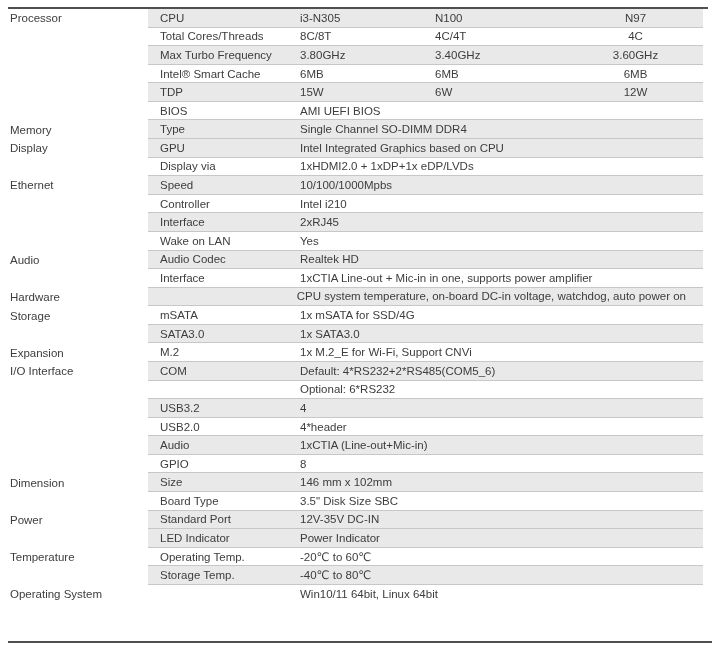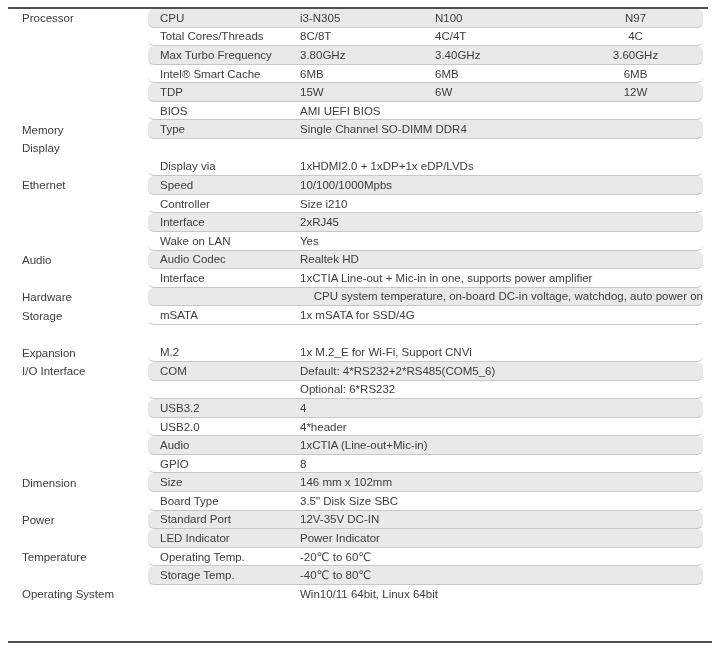--- a/index.html
+++ b/index.html
@@ -39,36 +39,35 @@
     width: 716px;
   }
   .trow {
     display: flex;
     height: 18.59px;
     box-sizing: border-box;
   }
   .cat {
     width: 148px;
     box-sizing: border-box;
-    padding-left: 22px;
+    padding-left: 10px;
     display: flex;
     align-items: center;
     background: #ffffff;
     white-space: nowrap;
   }
   .spec {
     width: 555px;
     box-sizing: border-box;
     display: flex;
     align-items: center;
     border-bottom: 1px solid var(--separator, #c7c7c7);
     background: #ffffff;
     white-space: nowrap;
     overflow: visible;
-    border-radius: 6px;
   }
   .trow.shaded .spec {
     background: var(--row-shade, #e9e9e9);
   }
   .trow.last .spec {
     border-bottom: none;
   }
   .label {
     width: 152px;
     box-sizing: border-box;
@@ -83,21 +82,21 @@
   }
   .val.c0 { width: 135px; }
   .val.c1 { width: 145px; }
   .val.c2 { width: 111px; text-align: center; }
   .val.single { width: 403px; }
   .spec.span-right {
     justify-content: flex-end;
   }
   .spec.span-right .val {
     width: auto;
-    padding-right: 0;
+    padding-right: 17px;
     text-align: right;
   }
 </style>
 </head>
 <body style="--row-shade: #e9e9e9; --separator: #c7c7c7; --border-dark: #4f4f4f; --text-color: #3d3d3d;">
 
 <div class="top-border"></div>
 
 <div class="spec-table" id="spec-table">
     <div class="trow shaded">
@@ -154,40 +153,44 @@
     </div>
     <div class="trow shaded">
       <div class="cat">Memory</div>
       <div class="spec">
         <div class="label">Type</div>
         <div class="val single">Single Channel SO-DIMM DDR4</div>
       </div>
     </div>
     <div class="trow shaded">
       <div class="cat">Display</div>
+      <div class="spec">
+        <div class="label">GPU</div>
+        <div class="val single">Intel Integrated Graphics based on CPU</div>
+      </div>
     </div>
     <div class="trow">
       <div class="cat"></div>
       <div class="spec">
         <div class="label">Display via</div>
         <div class="val single">1xHDMI2.0 + 1xDP+1x eDP/LVDs</div>
       </div>
     </div>
     <div class="trow shaded">
       <div class="cat">Ethernet</div>
       <div class="spec">
         <div class="label">Speed</div>
         <div class="val single">10/100/1000Mpbs</div>
       </div>
     </div>
     <div class="trow">
       <div class="cat"></div>
       <div class="spec">
         <div class="label">Controller</div>
-        <div class="val single">Size i210</div>
+        <div class="val single">Intel i210</div>
       </div>
     </div>
     <div class="trow shaded">
       <div class="cat"></div>
       <div class="spec">
         <div class="label">Interface</div>
         <div class="val single">2xRJ45</div>
       </div>
     </div>
     <div class="trow">
@@ -219,20 +222,24 @@
     </div>
     <div class="trow">
       <div class="cat">Storage</div>
       <div class="spec">
         <div class="label">mSATA</div>
         <div class="val single">1x mSATA for SSD/4G</div>
       </div>
     </div>
     <div class="trow shaded">
       <div class="cat"></div>
+      <div class="spec">
+        <div class="label">SATA3.0</div>
+        <div class="val single">1x SATA3.0</div>
+      </div>
     </div>
     <div class="trow">
       <div class="cat">Expansion</div>
       <div class="spec">
         <div class="label">M.2</div>
         <div class="val single">1x M.2_E for Wi-Fi, Support CNVi</div>
       </div>
     </div>
     <div class="trow shaded">
       <div class="cat">I/O Interface</div>

